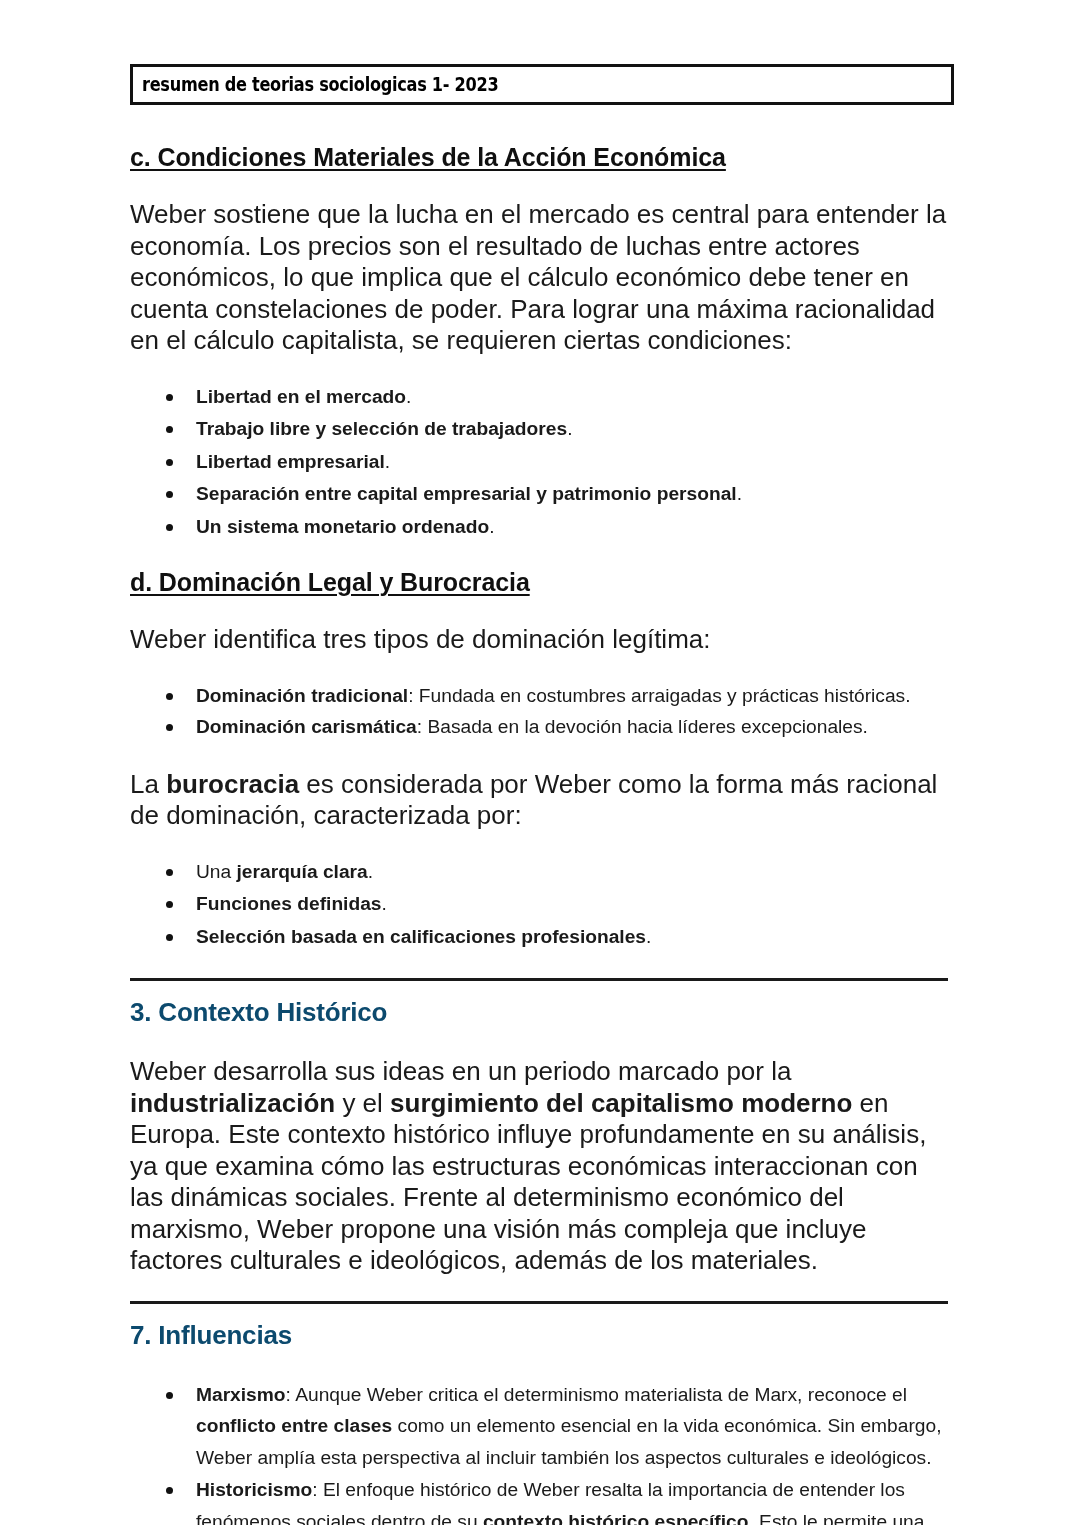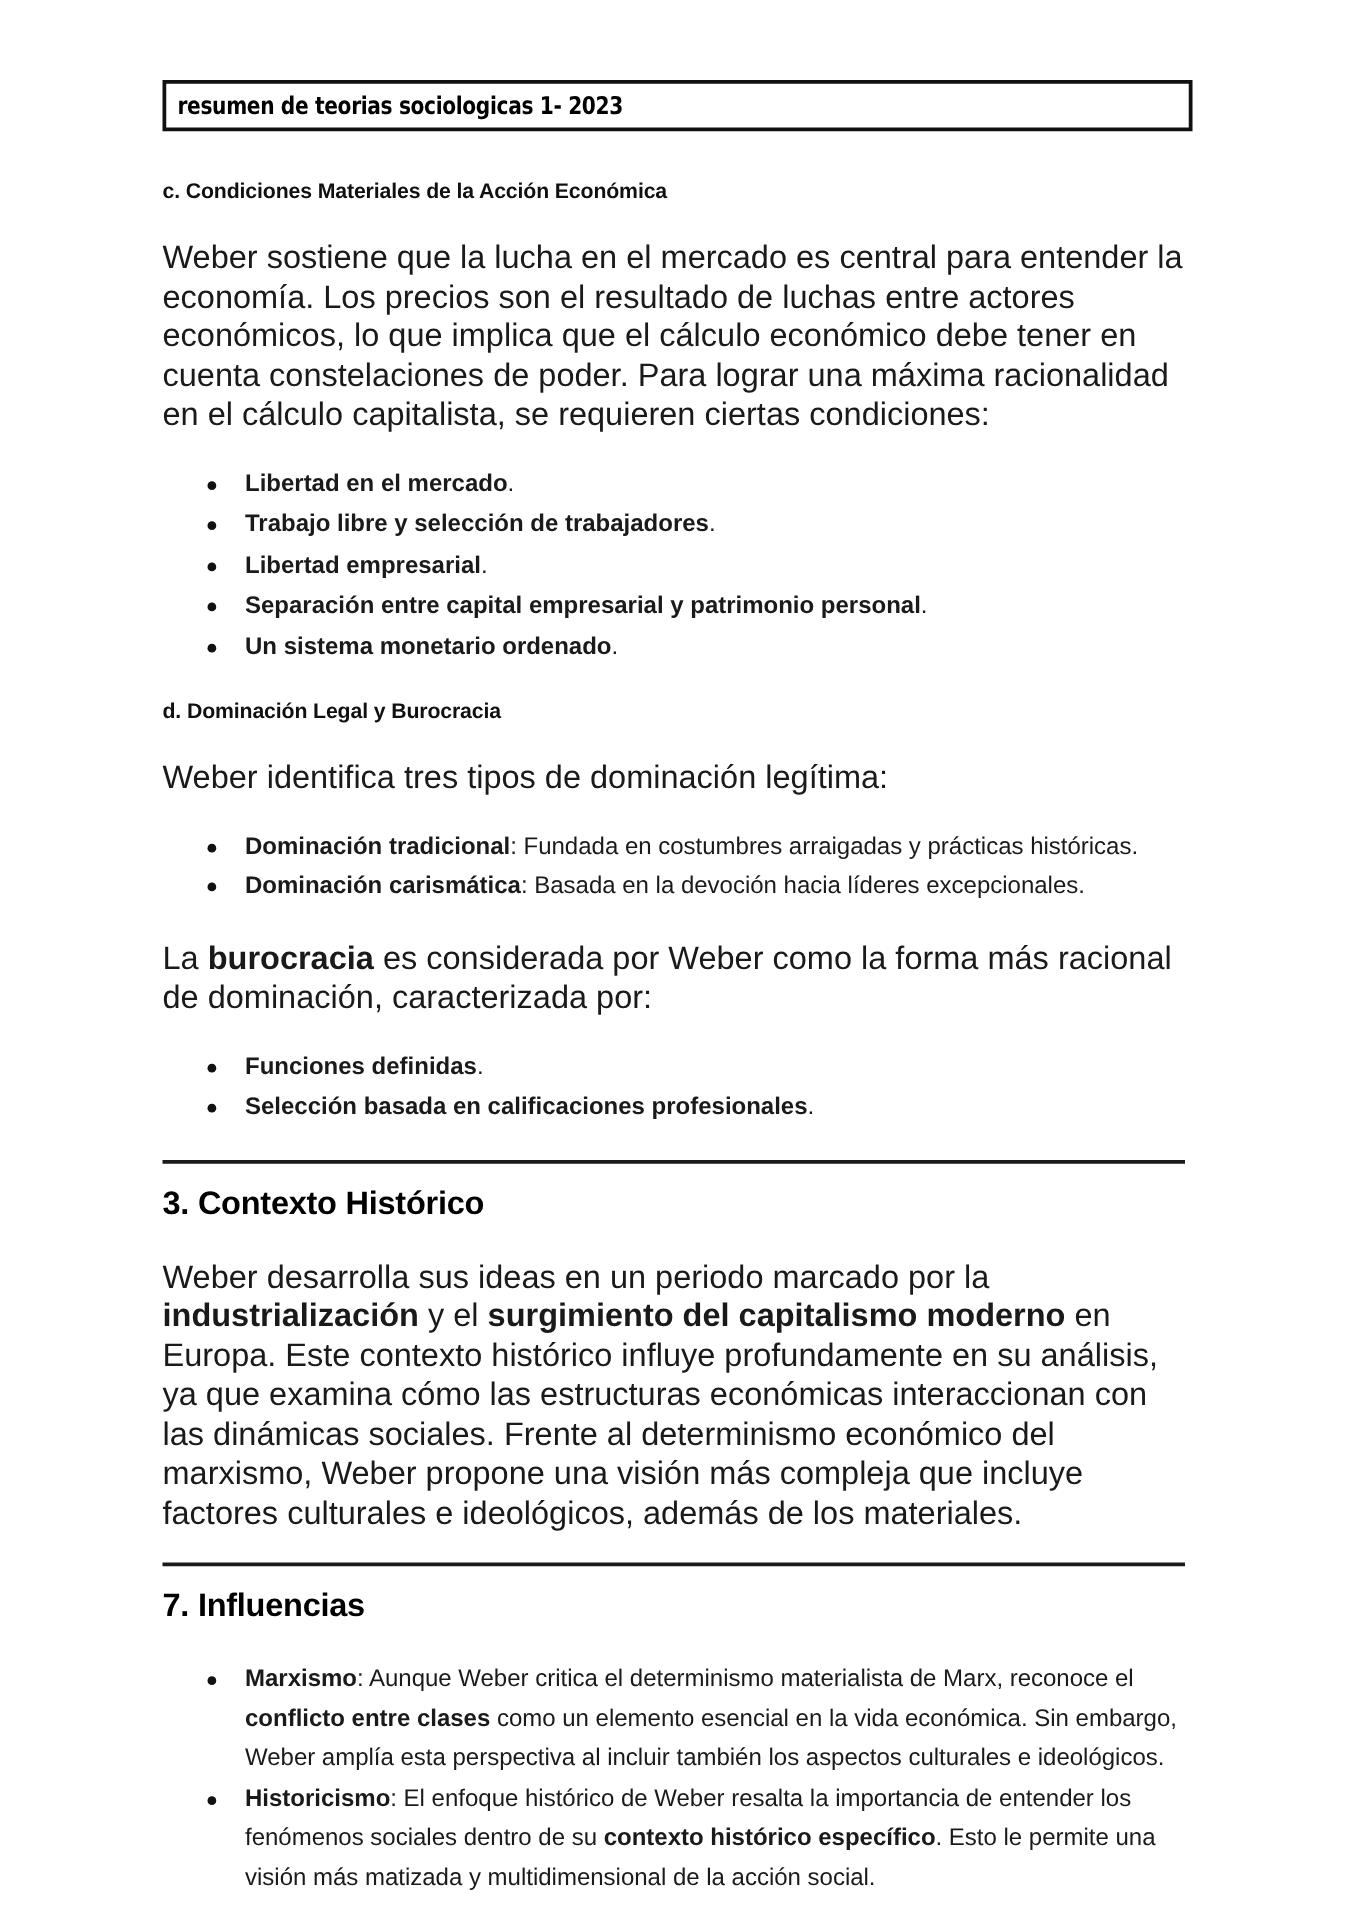--- a/index.html
+++ b/index.html
@@ -40,33 +40,34 @@
     font-size: 19.5px;
     letter-spacing: -0.3px;
     color: #000000;
     transform: scaleX(0.92);
     transform-origin: left center;
     white-space: nowrap;
   }
 
   
   h3.sub-heading {
-    font-size: 17px;
+    font-size: 25px;
     font-weight: 700;
     margin: 0 0 27px 0;
+    text-decoration: underline;
     text-underline-offset: 3px;
     text-decoration-thickness: 2px;
     color: #101010;
     letter-spacing: -0.1px;
   }
   h2.main-heading {
     font-size: 26px;
     font-weight: 700;
     margin: 16px 0 28px 0;
-    color: #000000;
+    color: #0c4a6e;
     letter-spacing: -0.2px;
   }
 
   
   p.body-text {
     font-size: 26px;
     line-height: 31.5px;
     margin: 0 0 24px 0;
     color: #1a1a1a;
     max-width: 818px;
@@ -137,20 +138,21 @@
   <p class="body-text">Weber identifica tres tipos de dominación legítima:</p>
 
   <ul class="bullet-list spaced-list">
     <li><b>Dominación tradicional</b><span>: Fundada en costumbres arraigadas y prácticas históricas.</span></li>
     <li><b>Dominación carismática</b><span>: Basada en la devoción hacia líderes excepcionales.</span></li>
   </ul>
 
   <p class="body-text"><span>La </span><b>burocracia</b><span> es considerada por Weber como la forma más racional de dominación, caracterizada por:</span></p>
 
   <ul class="bullet-list">
+    <li><span>Una </span><b>jerarquía clara</b><span>.</span></li>
     <li><span></span><b>Funciones definidas</b><span>.</span></li>
     <li><span></span><b>Selección basada en calificaciones profesionales</b><span>.</span></li>
   </ul>
 
   <hr class="section-rule rule-gap-top">
 
   <h2 class="main-heading">3. Contexto Histórico</h2>
 
   <p class="body-text"><span>Weber desarrolla sus ideas en un periodo marcado por la </span><b>industrialización</b><span> y el </span><b>surgimiento del capitalismo moderno</b><span> en Europa. Este contexto histórico influye profundamente en su análisis, ya que examina cómo las estructuras económicas interaccionan con las dinámicas sociales. Frente al determinismo económico del marxismo, Weber propone una visión más compleja que incluye factores culturales e ideológicos, además de los materiales.</span></p>
 

